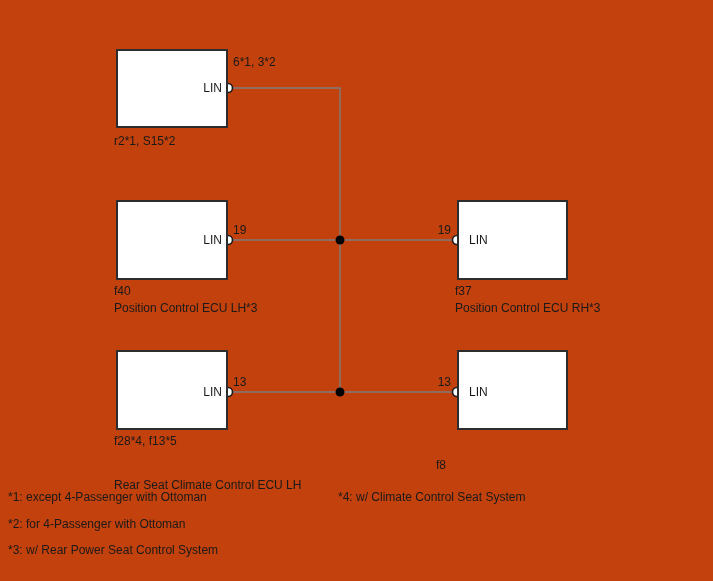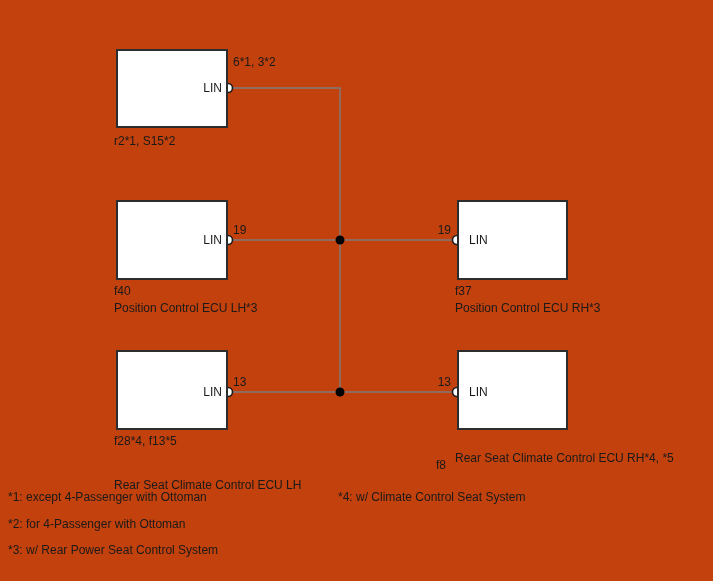--- a/index.html
+++ b/index.html
@@ -78,20 +78,19 @@
   <div class="comp-box" style="left:116px; top:350px; width:112px; height:80px;"></div>
   <div class="lbl ra" style="left:160px; top:385px; width:62px;">LIN</div>
   <div class="lbl" style="left:233px; top:375px;">13</div>
   <div class="lbl" style="left:114px; top:434px;">f28*4, f13*5</div>
   <div class="lbl" style="left:114px; top:478px;">Rear Seat Climate Control ECU LH</div>
 
   <div class="comp-box" style="left:457px; top:350px; width:111px; height:80px;"></div>
   <div class="lbl" style="left:469px; top:385px;">LIN</div>
   <div class="lbl ra" style="left:411px; top:375px; width:40px;">13</div>
   <div class="lbl" style="left:436px; top:434px;margin-top:24px;">f8</div>
-  <div class="lbl" style="left:455px; top:451px;">Rear Seat Climate Control ECU RH*4, *5</div>
 
   <div class="lbl" style="left:8px; top:490px;">*1: except 4-Passenger with Ottoman</div>
   <div class="lbl" style="left:8px; top:517px;">*2: for 4-Passenger with Ottoman</div>
   <div class="lbl" style="left:8px; top:543px;">*3: w/ Rear Power Seat Control System</div>
   <div class="lbl" style="left:338px; top:490px;">*4: w/ Climate Control Seat System</div>
 
 </div>
 
 </body></html>

